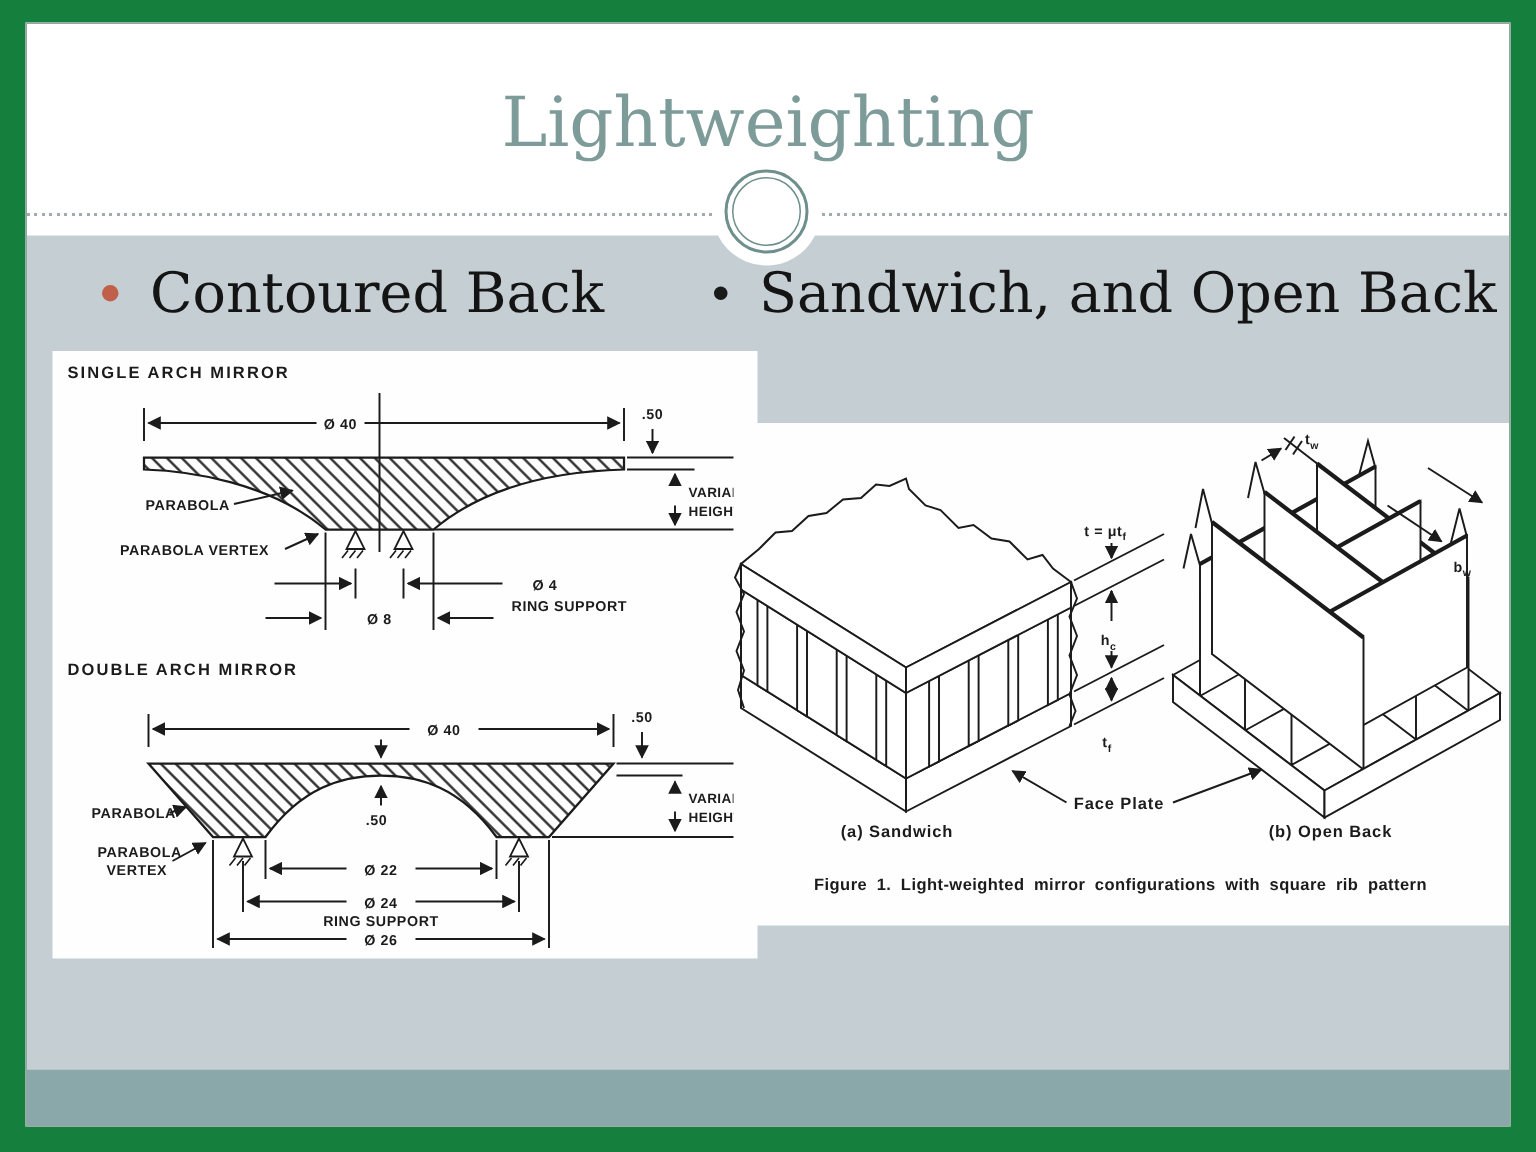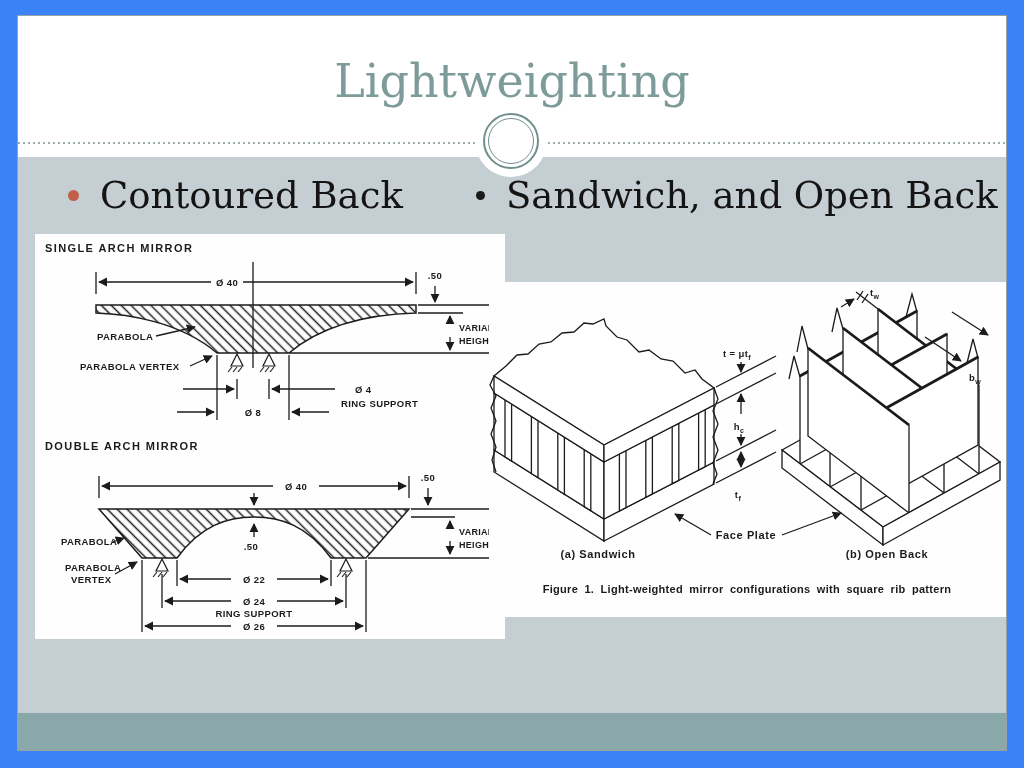--- a/index.html
+++ b/index.html
@@ -1,16 +1,16 @@
 <!DOCTYPE html>
 <html><head>
 <meta charset="utf-8">
 <style>
   html,body{margin:0;padding:0;background:#fff;}
-  .stage{position:relative;width:1024px;height:768px;background:#3b82f6;overflow:hidden;
+  .stage{position:relative;width:1024px;height:768px;background:#15803d;overflow:hidden;
          font-family:"Liberation Sans",sans-serif;}
   .slide{position:absolute;left:17px;top:15px;width:988px;height:734px;
          background:#fff;border:1px solid #97a3a2;overflow:hidden;}
   .title{position:absolute;left:0;top:38px;width:100%;text-align:center;
          font-family:"DejaVu Serif","Liberation Serif",serif;
          font-size:46px;color:#7d9c99;}
   .dotline{position:absolute;left:0;top:126px;width:100%;height:2px;
            background:repeating-linear-gradient(90deg,#9eacad 0 2px,transparent 2px 5px);}
   .body-gray{position:absolute;left:0;top:141px;width:100%;height:556px;background:#c5cfd3;}
   .footer-band{position:absolute;left:0;top:697px;width:100%;height:37px;background:#8aa8aa;}

